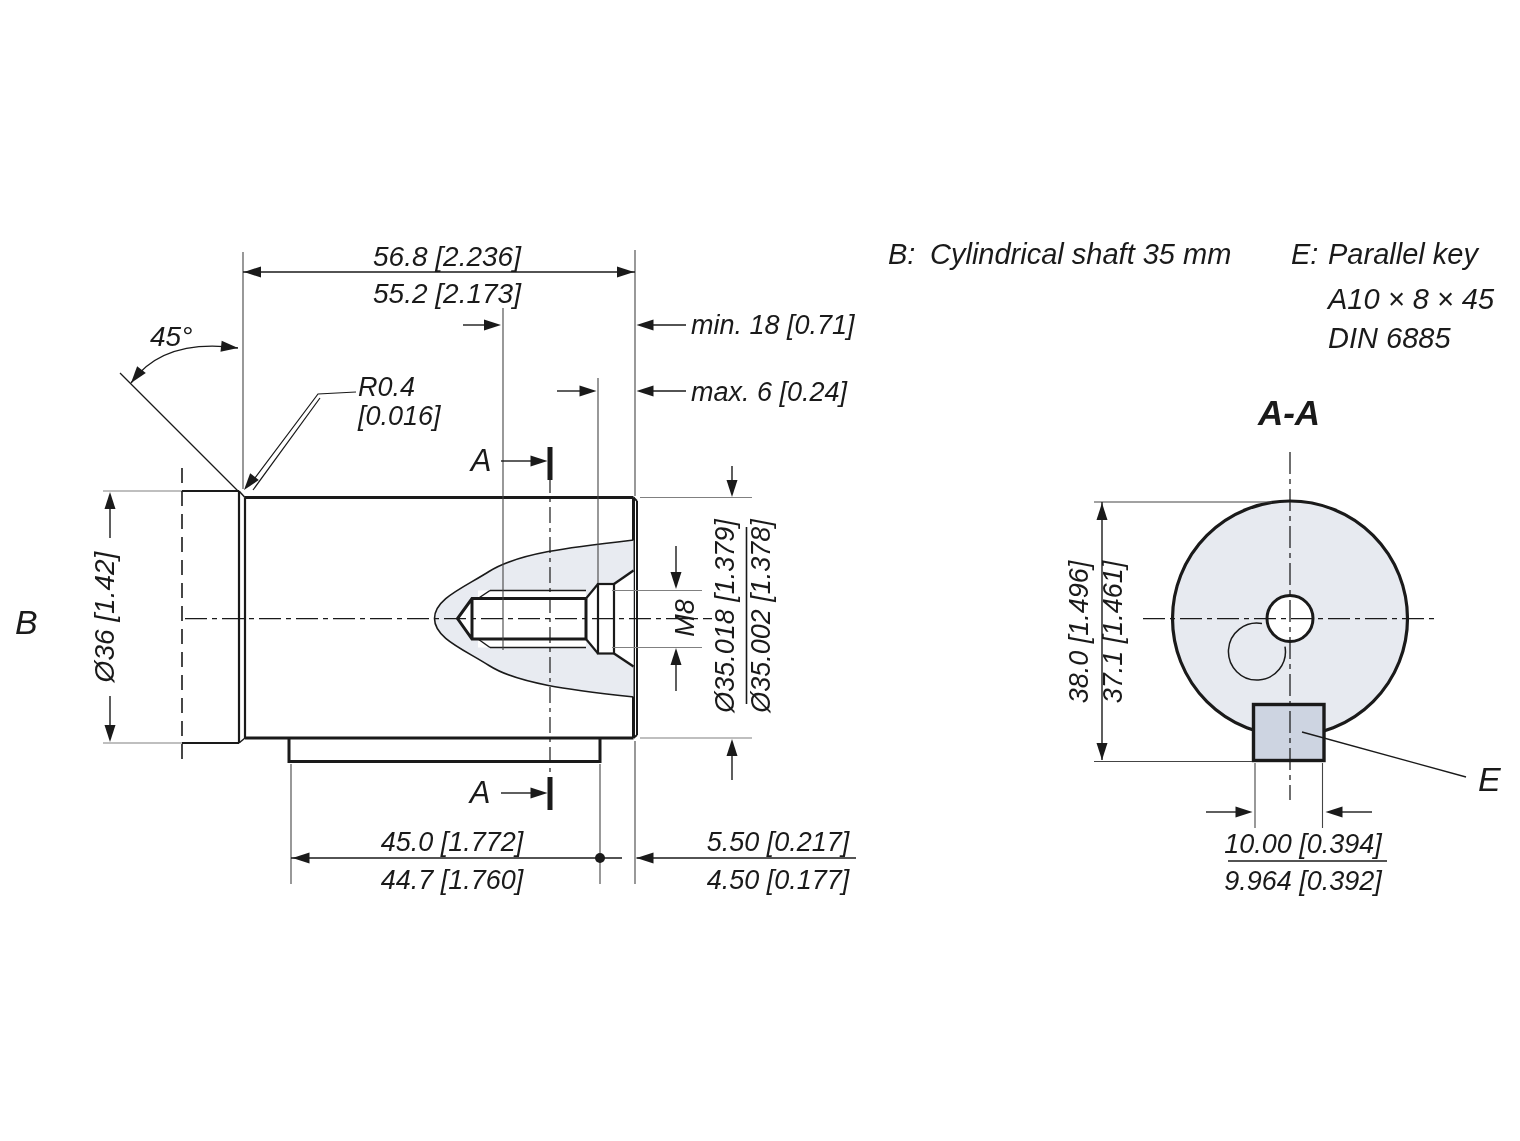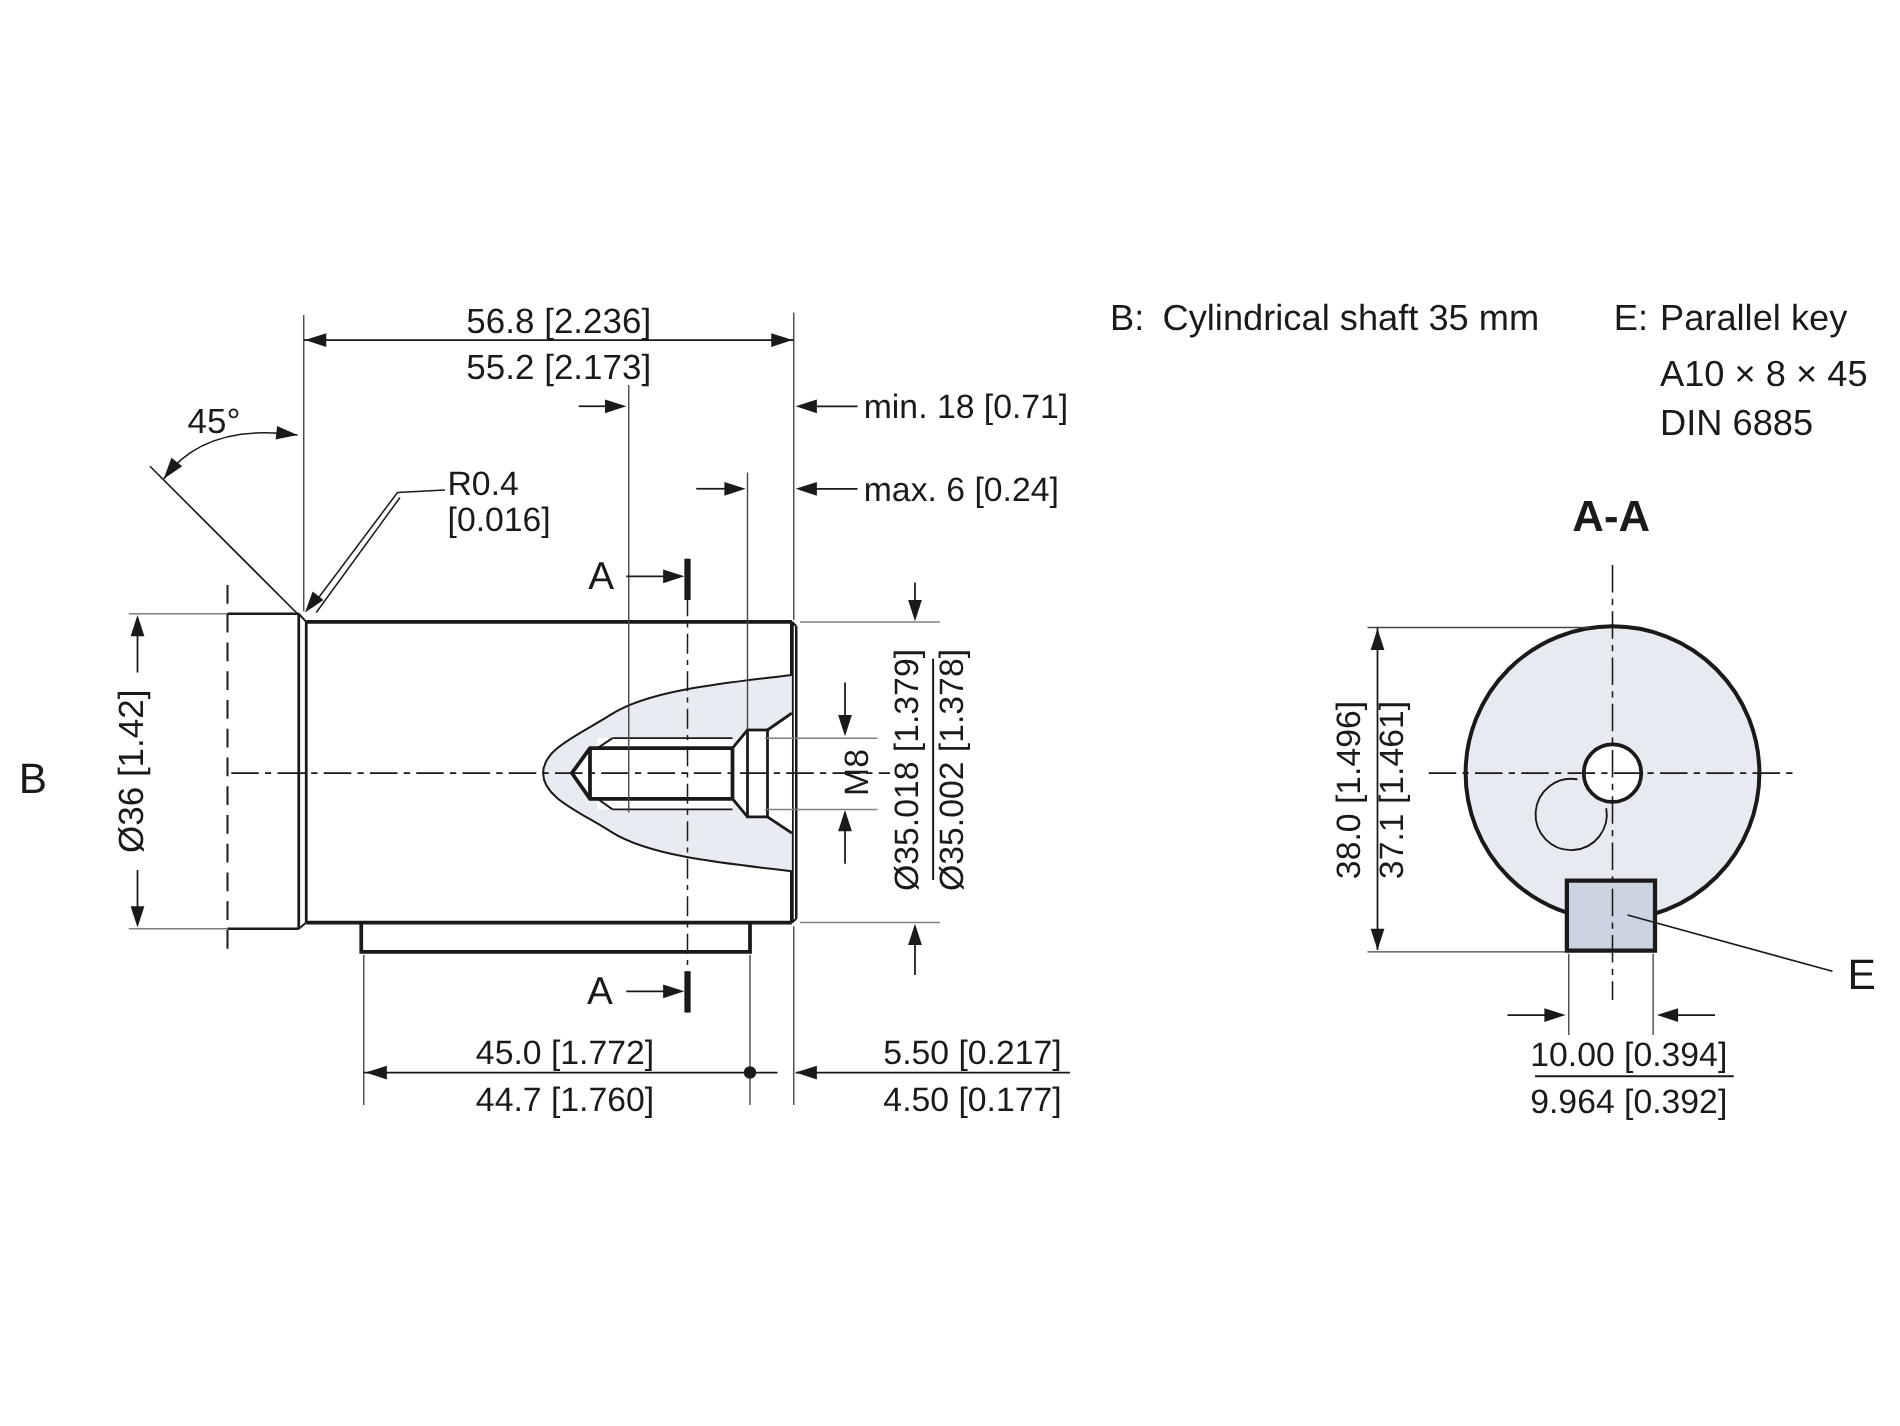--- a/index.html
+++ b/index.html
@@ -1,17 +1,17 @@
 <!DOCTYPE html>
 <html><head>
 <meta charset="utf-8">
 <style>
   html,body{margin:0;padding:0;background:#fff;}
   #stage{position:relative;width:1520px;height:1141px;background:#fff;overflow:hidden;
-         font-family:"Liberation Sans", sans-serif;}
+         font-family:"Liberation Sans", sans-serif;font-style:italic;}
   svg{display:block;}
   text{fill:#1a1a1a;font-family:"Liberation Sans", sans-serif;}
   .dim{font-size:27px;}
   .dim-lg{font-size:28px;}
   .marker{font-size:31px;}
   .legend{font-size:29px;}
   .biglabel{font-size:34px;}
   .title{font-size:35px;font-weight:bold;}
   .outline{stroke:#1a1a1a;fill:none;}
   .thick{stroke-width:3;}

